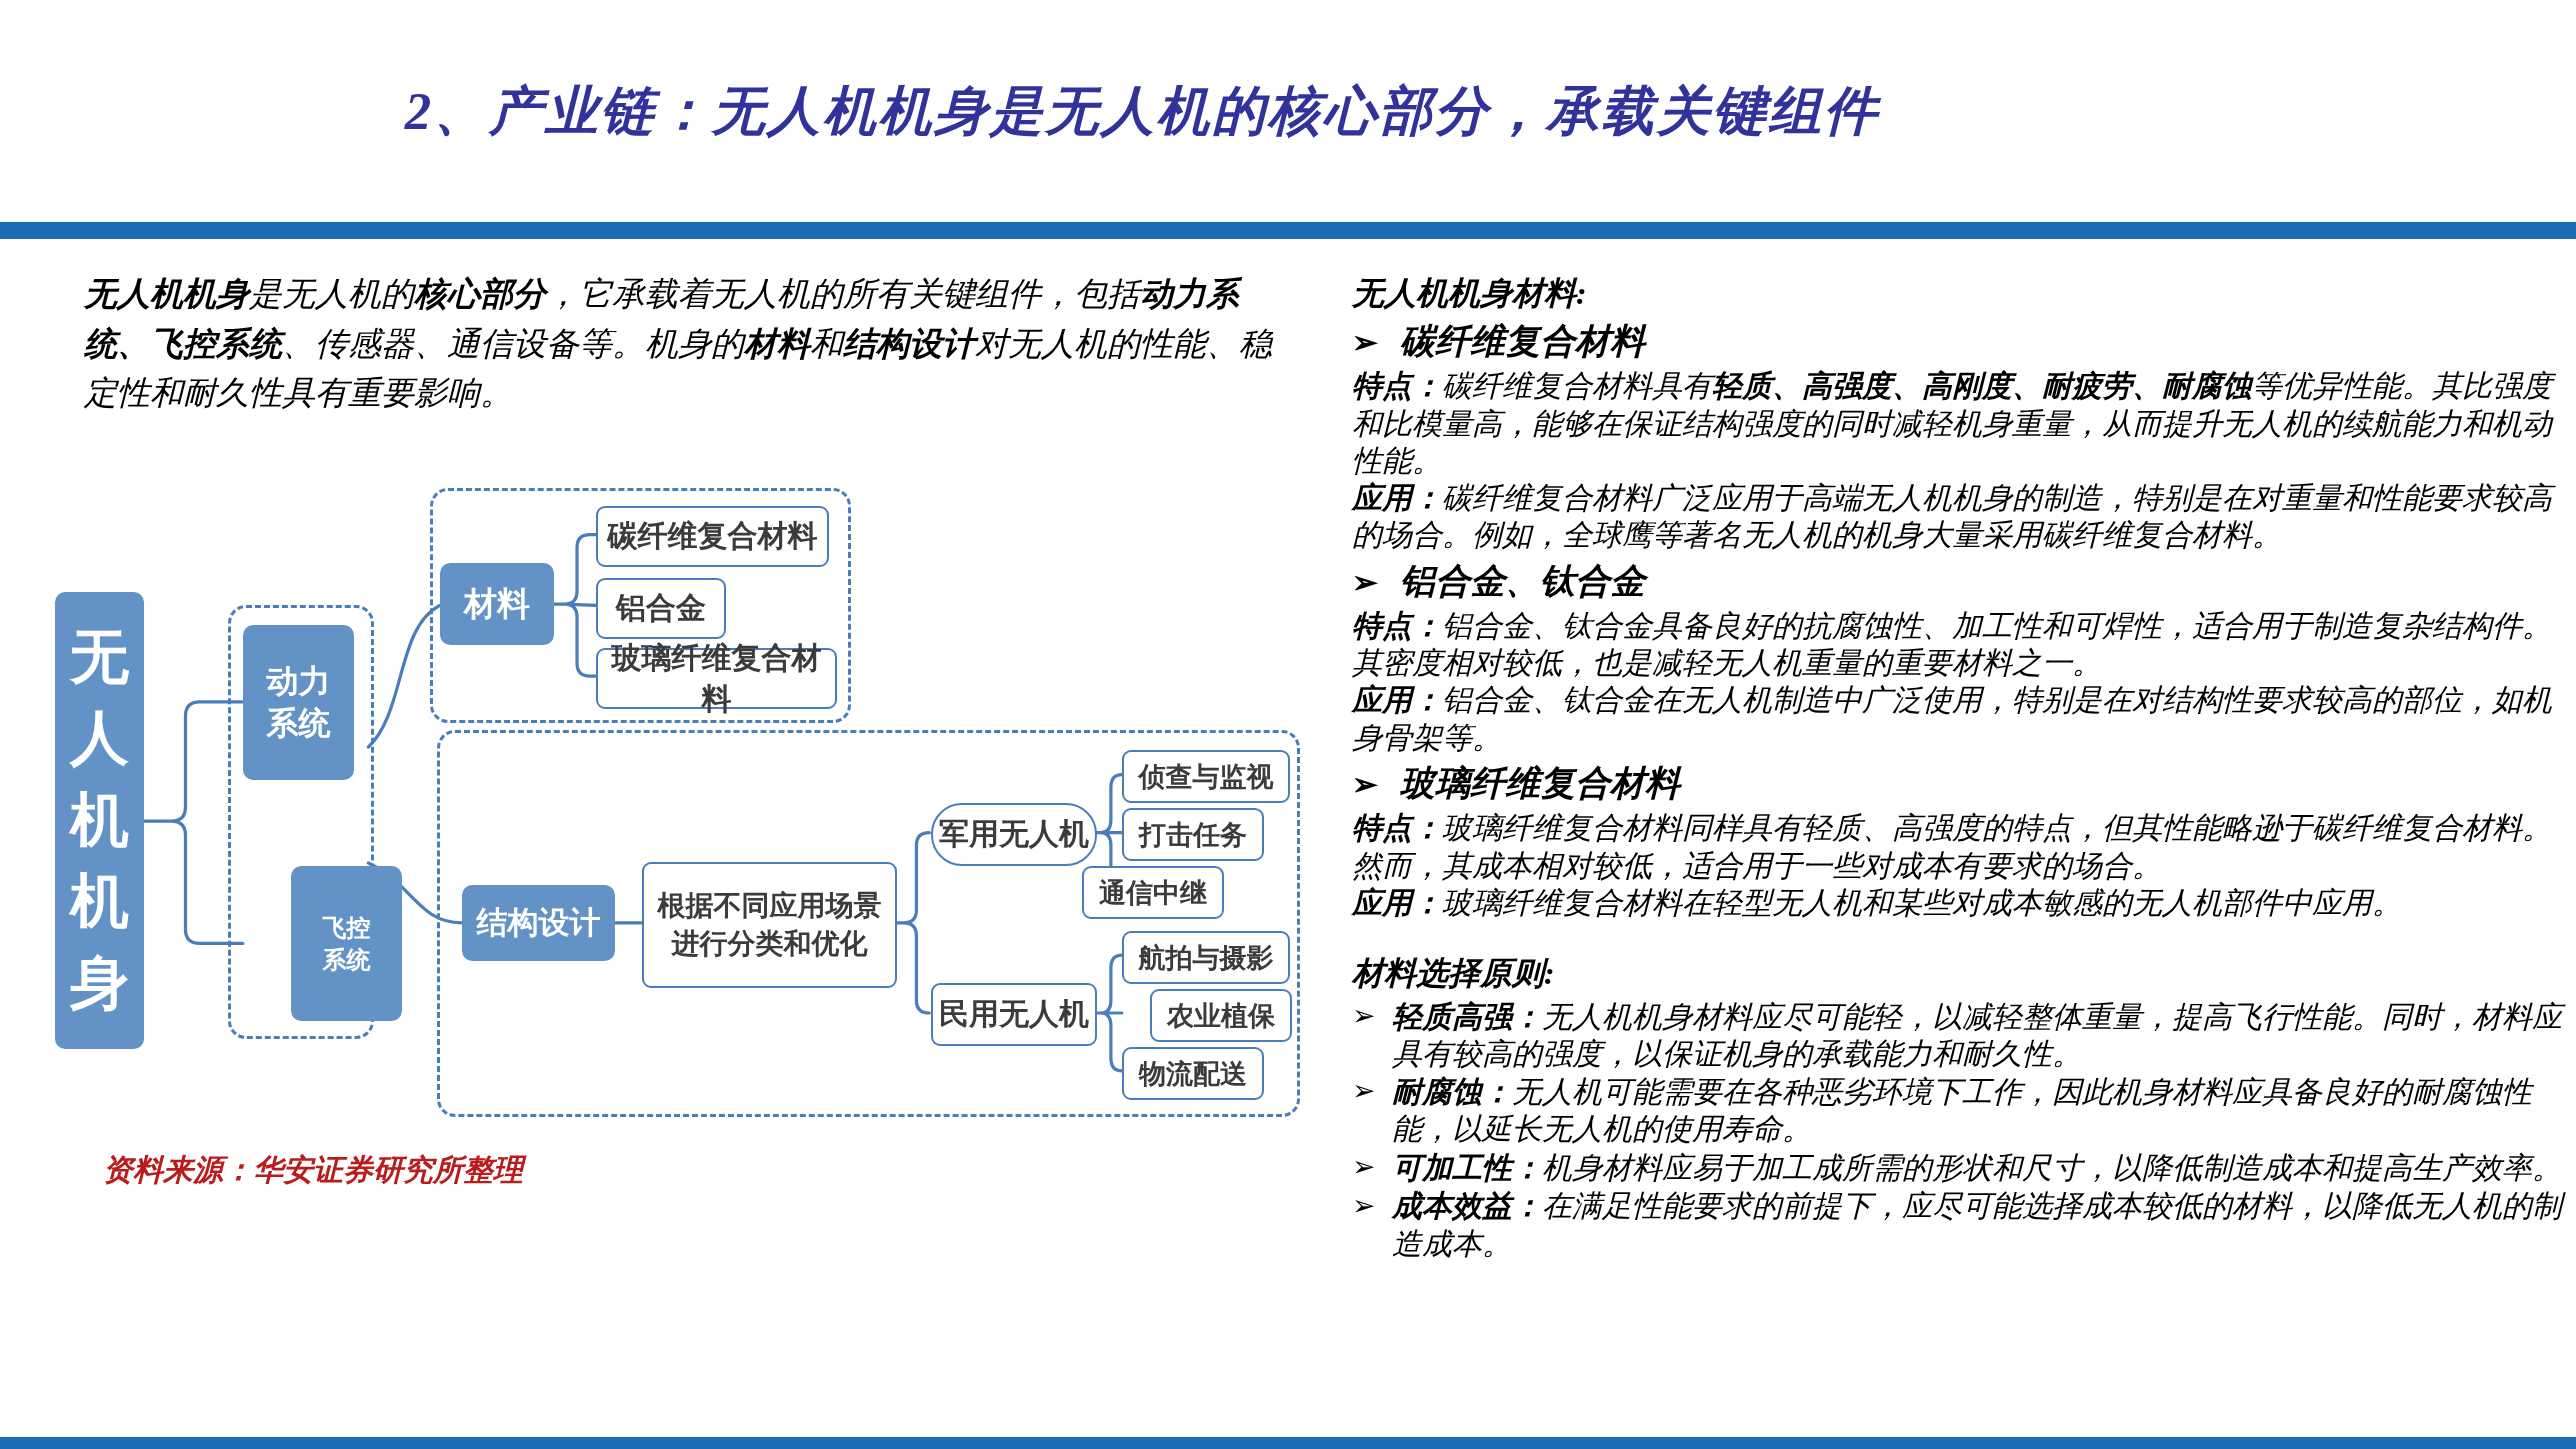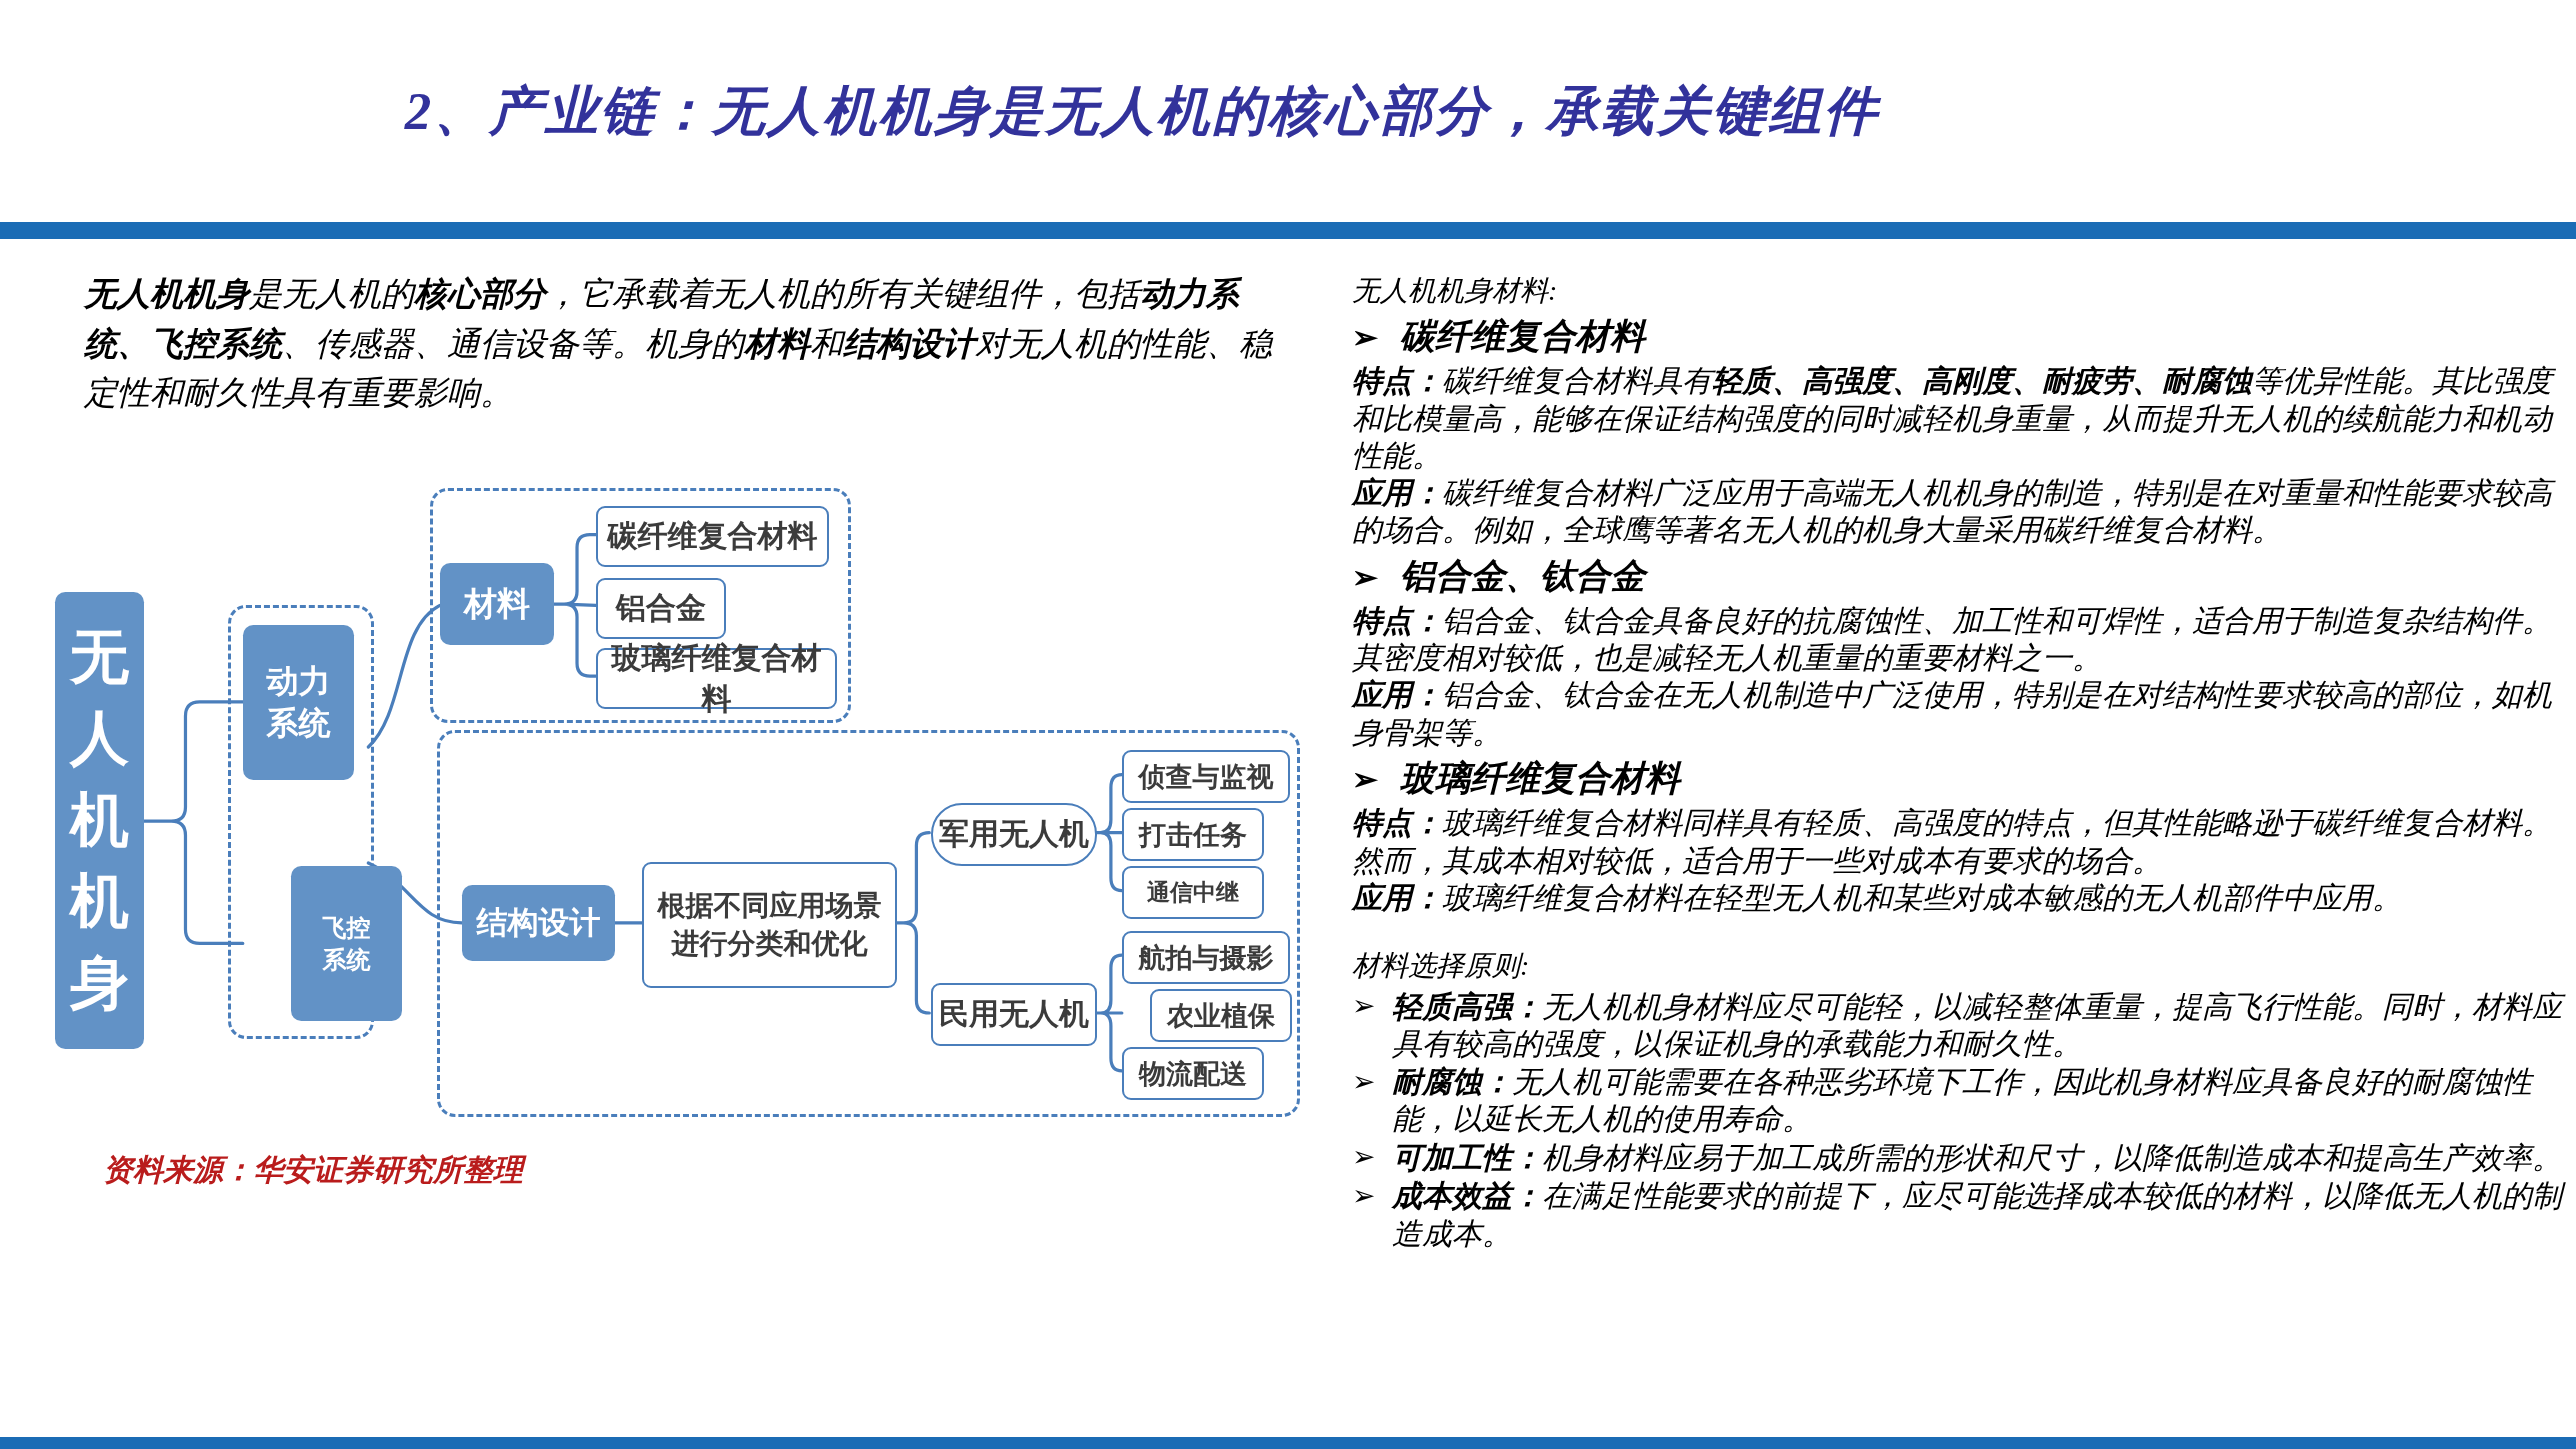--- a/index.html
+++ b/index.html
@@ -34,31 +34,31 @@
   .box-cf{left:596px;top:506px;width:229px;height:57px;font-size:30px;}
   .box-al{left:596px;top:578px;width:126px;height:57px;font-size:30px;}
   .box-gf{left:596px;top:648px;width:237px;height:57px;font-size:30px;}
   .grp-str{left:437px;top:730px;width:857px;height:381px;}
   .box-sd{left:462px;top:885px;width:153px;height:76px;font-size:31px;}
   .box-note{left:642px;top:862px;width:251px;height:122px;font-size:28px;line-height:1.35;}
   .box-mil{left:931px;top:803px;width:162px;height:59px;font-size:30px;border-radius:31px;}
   .box-civ{left:931px;top:983px;width:162px;height:59px;font-size:30px;}
   .box-c1{left:1122px;top:750px;width:164px;height:49px;font-size:27px;}
   .box-c2{left:1122px;top:808px;width:138px;height:49px;font-size:27px;}
-  .box-c3{left:1122px;top:866px;width:138px;height:49px;font-size:23px;}
+  .box-c3{left:1082px;top:866px;width:138px;height:49px;font-size:27px;}
   .box-c4{left:1122px;top:931px;width:164px;height:49px;font-size:27px;}
   .box-c5{left:1122px;top:989px;width:138px;height:49px;font-size:27px;margin-left:28px;}
   .box-c6{left:1122px;top:1047px;width:138px;height:49px;font-size:27px;}
   
   .source{position:absolute;left:103px;top:1150px;font-size:30px;font-weight:bold;
           font-style:italic;color:#b91c1c;}
   
   .rcol{position:absolute;left:1352px;top:274px;width:1211px;color:#000;
         font-size:30px;line-height:1.24;font-style:italic;}
-  .rhead{font-size:28px;font-weight:normal;margin:0 0 3.9px 0;}
+  .rhead{font-size:32px;font-weight:bold;margin:0 0 3.9px 0;}
   .sechead{font-size:35px;font-weight:bold;margin:6.4px 0 3.9px 0;}
   .sechead .arrow{font-style:normal;margin-right:22px;font-size:31px;}
   .rcol p{margin:0;}
   .pspace{height:33px;}
   .pitem{position:relative;padding-left:40px;margin:1.3px 0;}
   .pitem .arrow{position:absolute;left:0;top:1.3px;font-style:normal;font-size:28px;}
 </style>
 </head>
 <body>
 

